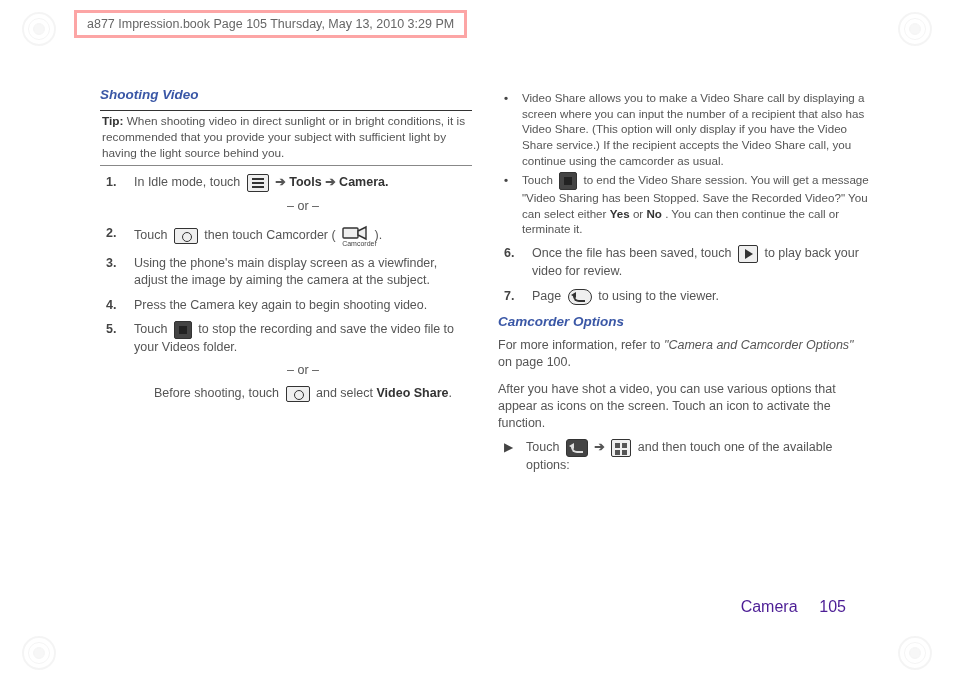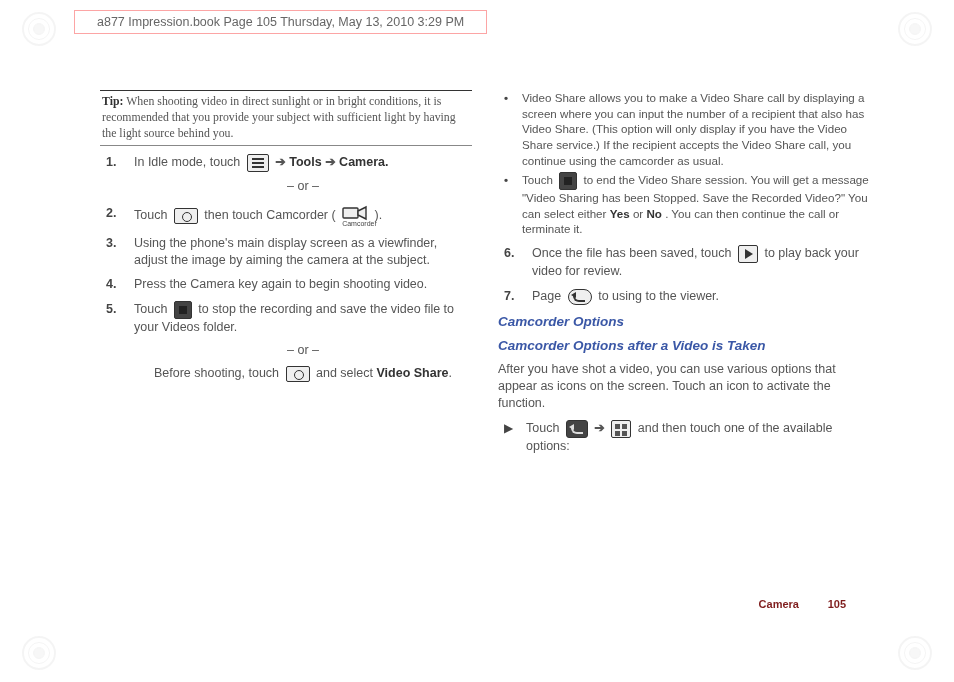--- a/index.html
+++ b/index.html
@@ -24,54 +24,54 @@
   .wm-br { width: 34px; height: 34px; right: 22px; bottom: 12px; }
   .wm-in::before, .wm-in::after {
     content:''; position:absolute; border-radius:50%; border:1px solid #eee;
   }
   .wm-in::before { inset:4px; }
   .wm-in::after  { inset:9px; background:#f2f2f2; }
 
   .header-box {
     position: absolute;
     left: 74px; top: 10px;
-    border: 1px solid #fca5a5;
-    padding: 4px 22px;
+    border: 3px solid #fca5a5;
+    padding: 4px 10px;
     font-size: 12.5px;
     color: #666;
     background: #fff;
   }
 
   .page {
     position: absolute;
     left: 100px; top: 86px;
     width: 770px;
     display: flex;
     gap: 26px;
   }
   .col { flex: 1 1 50%; font-size: 12.5px; line-height: 1.35; }
   .section-title { color:#3a57a6; font-weight:700; font-style:italic; font-size:13.5px; margin-bottom:6px; }
   .hr-top { border:none; border-top:1.5px solid #333; margin:4px 0 3px 0; }
   .hr-bot { border:none; border-top:1px solid #888; margin:3px 0 8px 0; }
-  .tip { font-size:11.8px; color:#555; padding: 0 2px; font-family: Liberation Serif, serif; }
+  .tip { font-size:11.8px; color:#555; padding: 0 2px; }
   .tip b { color:#333; }
   ol.steps { list-style:none; counter-reset:none; }
   ol.steps > li { display:flex; gap:10px; margin:8px 0 6px 6px; }
   ol.steps > li .num { font-weight:700; color:#444; min-width:18px; }
   ol.steps > li .body { flex:1; }
   .sub { margin:6px 0 2px 0;text-align:center; }
   .bold { font-weight:700; color:#333; }
   .ital { font-style: italic; }
   .arrow { font-weight:700; }
   ul.bullets { list-style:none; margin-left: 6px; }
   ul.bullets > li { display:flex; gap:8px; margin:4px 0; font-size:11.6px; }
   ul.bullets > li .dot { min-width:10px; color:#444; font-weight:700; }
   .tri-item { display:flex; gap:8px; margin:6px 0 2px 6px; }
   .tri { min-width:14px; font-size:12px; color:#444; }
-  .footer { position:absolute; right:108px; top:598px; font-size:11px; color:#7f1d1d;font-weight:bold; }
+  .footer { position:absolute; right:108px; top:598px; font-size:16px; color:#4c1d95; }
   .footer .pg { display:inline-block; min-width:28px; text-align:right; margin-left:16px; }
 
   
   .ic { display:inline-block; vertical-align:middle; margin:0 3px; }
   .ic-menu { width:22px; height:18px; border:1.5px solid #333; border-radius:2px; position:relative; background:#efefef;}
   .ic-menu::before { content:''; position:absolute; left:4px; right:4px; top:3px; height:2px; background:#333; box-shadow:0 4px 0 #333, 0 8px 0 #333;}
   .ic-cam { width:24px; height:16px; border:1.5px solid #333; border-radius:2px; background:#efefef; position:relative;}
   .ic-cam::after{content:''; position:absolute; width:8px;height:8px;border:1.5px solid #333;border-radius:50%; left:7px; top:3px;}
   .ic-camcorder { width:26px; height:22px; position:relative; }
   .ic-camcorder svg { display:block; }
@@ -95,20 +95,21 @@
 <div class="bg-watermark wm-tl wm-in"></div>
 <div class="bg-watermark wm-tr wm-in"></div>
 <div class="bg-watermark wm-bl wm-in"></div>
 <div class="bg-watermark wm-br wm-in"></div>
 
 <div class="header-box">a877 Impression.book  Page 105  Thursday, May 13, 2010  3:29 PM</div>
 
 <div class="page">
 
   <div class="col">
+    <div class="section-title">Shooting Video</div>
     <hr class="hr-top">
     <div class="tip">
       <b>Tip:</b>
       <span>When shooting video in direct sunlight or in bright conditions, it is recommended that you provide your subject with sufficient light by having the light source behind you.</span>
     </div>
     <hr class="hr-bot">
 
     <ol class="steps">
       <li>
         <span class="num">1.</span>
@@ -197,22 +198,26 @@
         <span class="num">7.</span>
         <div class="body">
           <span>Page </span>
           <span class="ic ic-return"></span>
           <span> to using to the viewer.</span>
         </div>
       </li>
     </ol>
 
     <div class="section-title" style="margin-top:8px">Camcorder Options</div>
-
-    <div class="section-title">Camcorder Options after a Video is Taken</div>
+    <div style="margin:0 0 10px 0">
+      <span>For more information, refer to </span>
+      <span class="ital">"Camera and Camcorder Options"</span>
+      <span> on page 100.</span>
+    </div>
+
     <div style="margin:4px 0 8px 0">After you have shot a video, you can use various options that appear as icons on the screen. Touch an icon to activate the function.</div>
 
     <div class="tri-item">
       <span class="tri">▶</span>
       <div>
         <span>Touch </span>
         <span class="ic ic-back"></span>
         <span class="arrow">➔</span>
         <span class="ic ic-grid"></span>
         <span> and then touch one of the available options:</span>

